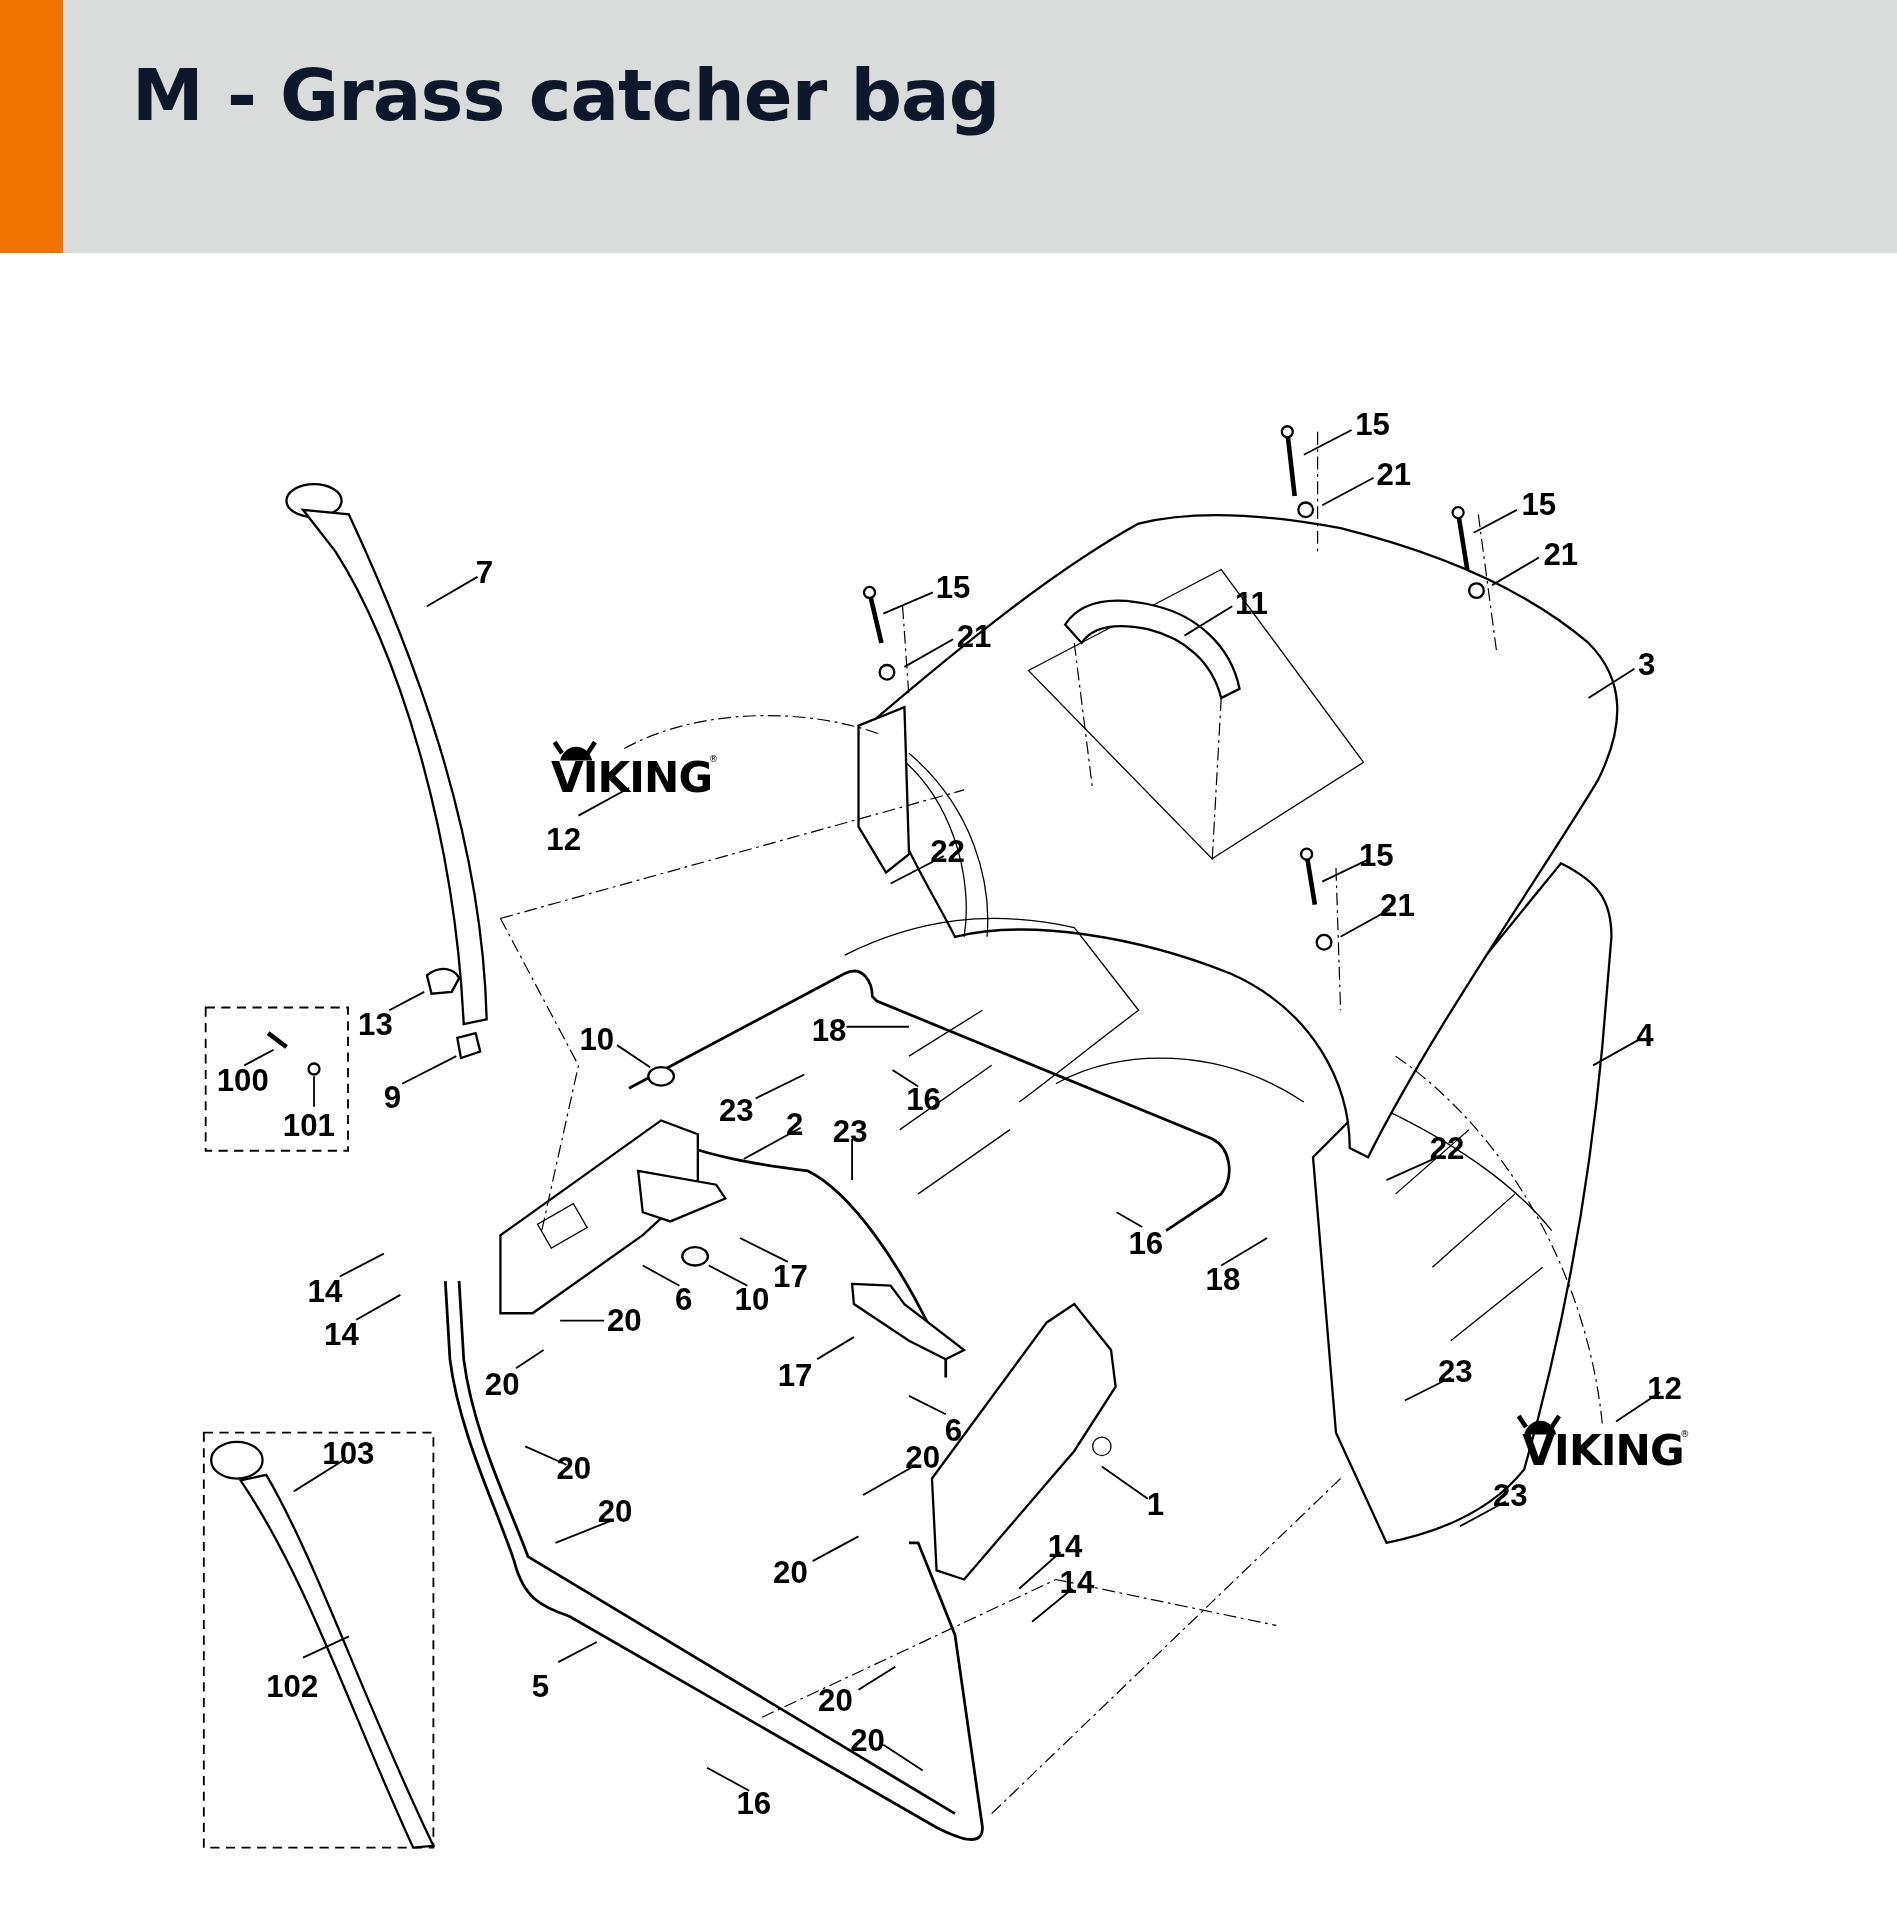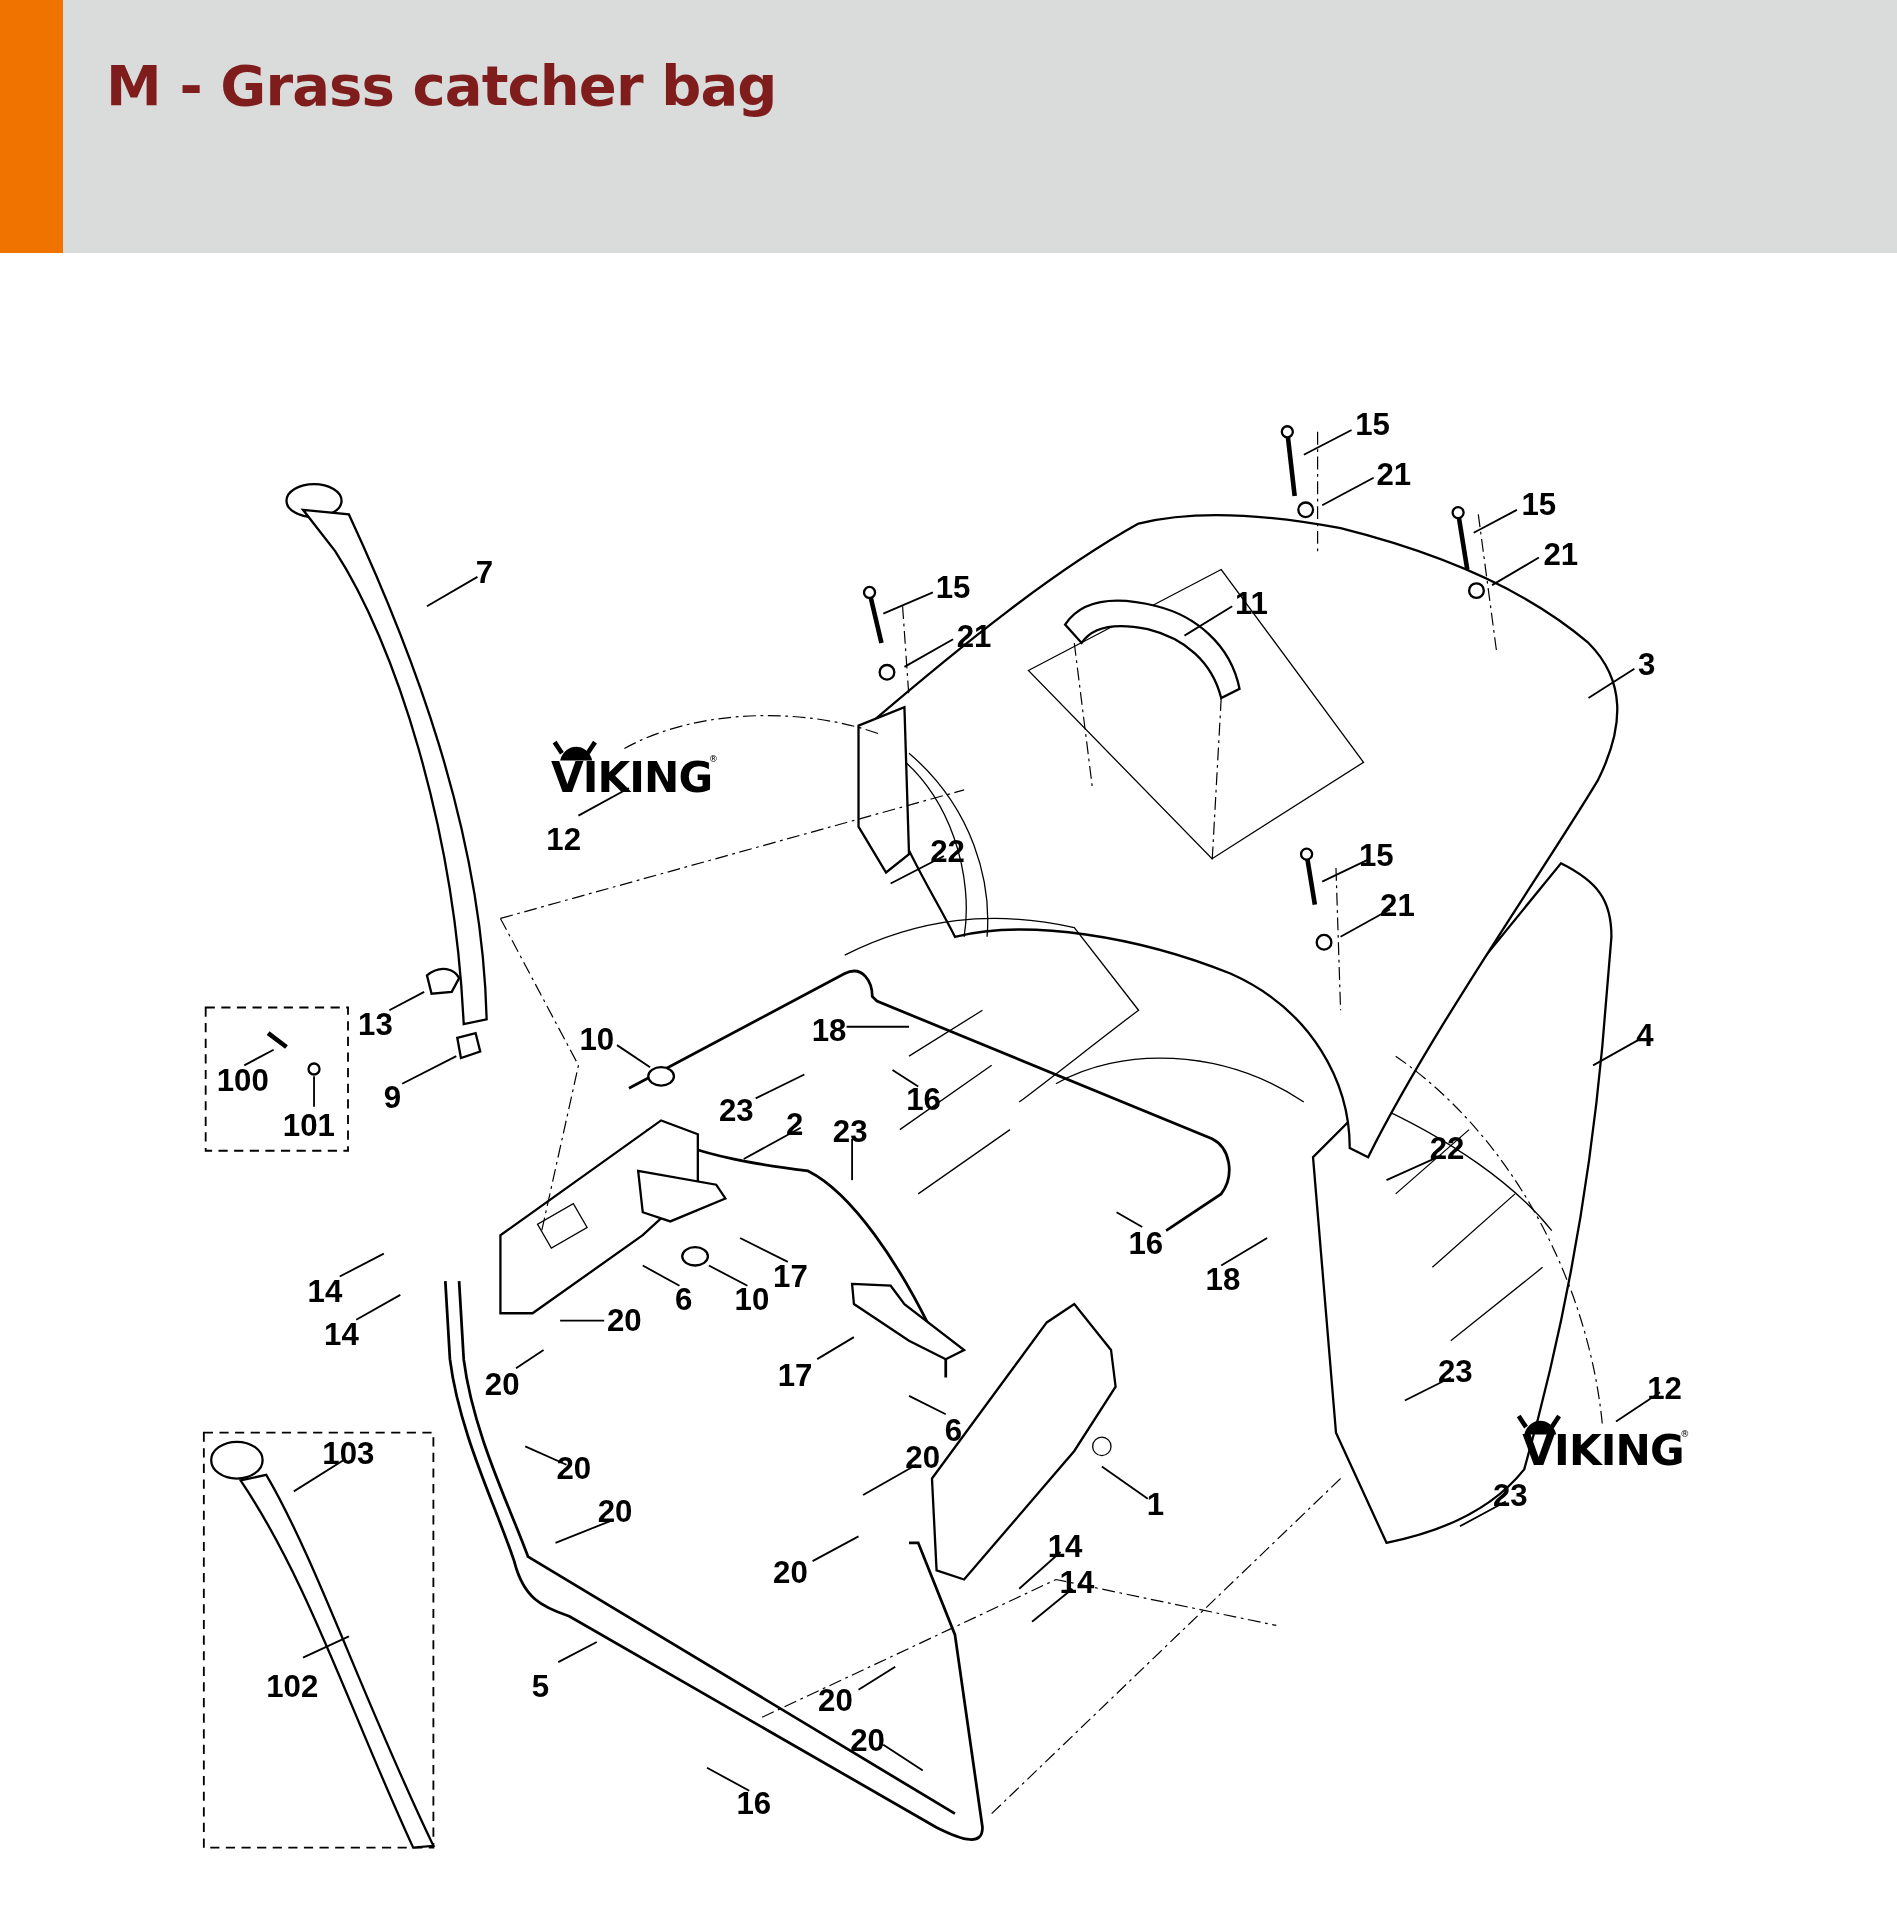--- a/index.html
+++ b/index.html
@@ -1,19 +1,19 @@
 <!DOCTYPE html>
 <html style="font-size:14.7px"><head>
 <meta charset="utf-8">
 <style>
   html, body { margin:0; padding:0; background:#ffffff; }
   body { width:1897px; height:1925px; position:relative; overflow:hidden; font-family:"Liberation Sans", sans-serif; }
   .header { position:absolute; left:0; top:0; width:1897px; height:253px; background:#dadbdb; }
   .accent { position:absolute; left:0; top:0; width:63px; height:253px; background:#f07300; }
-  .title { position:absolute; left:106px; top:53px; font-family:"DejaVu Sans", sans-serif; font-weight:bold; font-size:56px; color:#7f1d1d; letter-spacing:-0.9px; }
+  .title { position:absolute; left:132px; top:53px; font-family:"DejaVu Sans", sans-serif; font-weight:bold; font-size:72px; color:#0f172a; letter-spacing:-0.9px; }
   .diagram { position:absolute; left:0; top:0; width:1897px; height:1925px; }
   .callout { font-family:"Liberation Sans", sans-serif; font-weight:bold; font-size:34px; fill:#000; }
   .logo-text { font-family:"DejaVu Sans", sans-serif; font-weight:bold; font-size:46px; fill:#000; letter-spacing:-1px; }
   .reg { font-family:"DejaVu Sans", sans-serif; font-size:10px; fill:#000; }
   .part { fill:#fff; stroke:#000; stroke-width:2.5; }
   .thin { fill:none; stroke:#000; stroke-width:1.4; }
   .dash { fill:none; stroke:#000; stroke-width:1.3; stroke-dasharray:14 5 3 5; }
   .box { fill:none; stroke:#000; stroke-width:2; stroke-dasharray:10 7; }
   .leader { stroke:#000; stroke-width:2; }
 </style>

